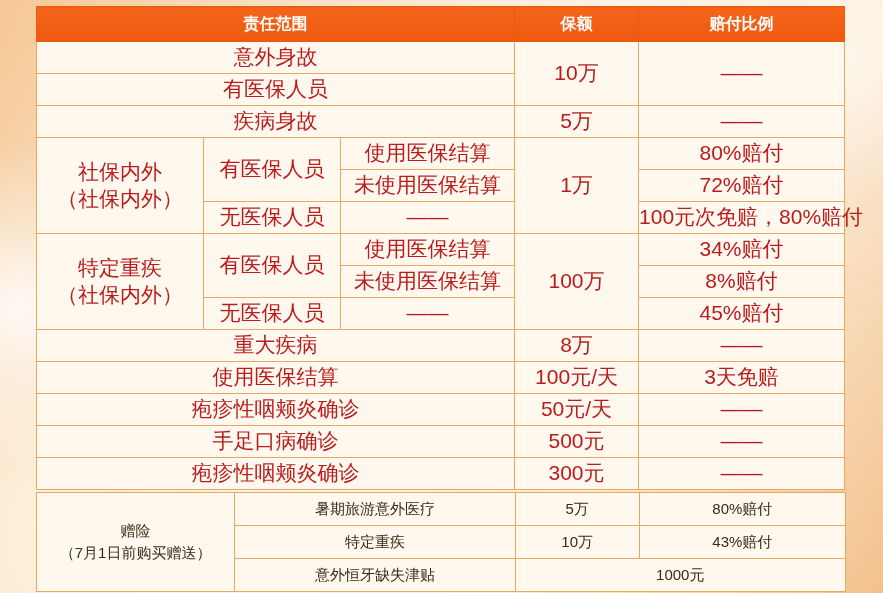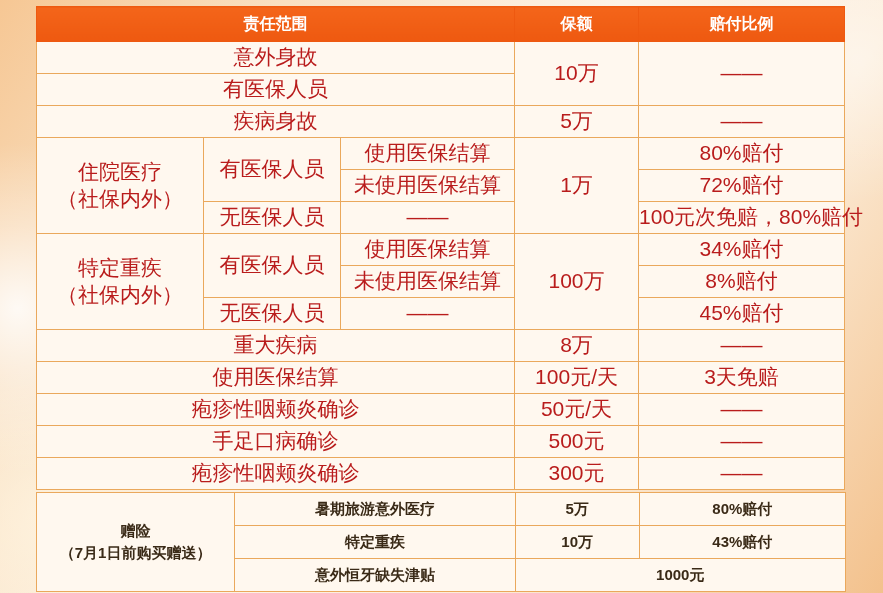--- a/index.html
+++ b/index.html
@@ -88,21 +88,20 @@
   }
   .gift-table td {
     border: 1px solid #eaa85c;
     text-align: center;
     vertical-align: middle;
     color: #3a2a17;
     font-size: 15px;
     height: 32px;
     padding: 0;
     line-height: 1.5;
-    font-weight: bold;
   }
   .gift-label {
     font-size: 15px;
     line-height: 1.6;
   }
   .nowrap { white-space: nowrap; }
 </style>
 </head>
 <body>
 
@@ -135,21 +134,21 @@
         <td colspan="3" class="rowlabel">有医保人员</td>
       </tr>
       <tr>
         <td colspan="3" class="rowlabel">疾病身故</td>
         <td>5万</td>
         <td class="dash">——</td>
       </tr>
 
       <tr>
         <td rowspan="3" class="group-label">
-          <div>住院医疗</div>
+          <div>社保内外</div>
           <div>（社保内外）</div>
         </td>
         <td rowspan="2">有医保人员</td>
         <td class="cell-sub">使用医保结算</td>
         <td rowspan="3">1万</td>
         <td>80%赔付</td>
       </tr>
       <tr>
         <td class="cell-sub">未使用医保结算</td>
         <td>72%赔付</td>

